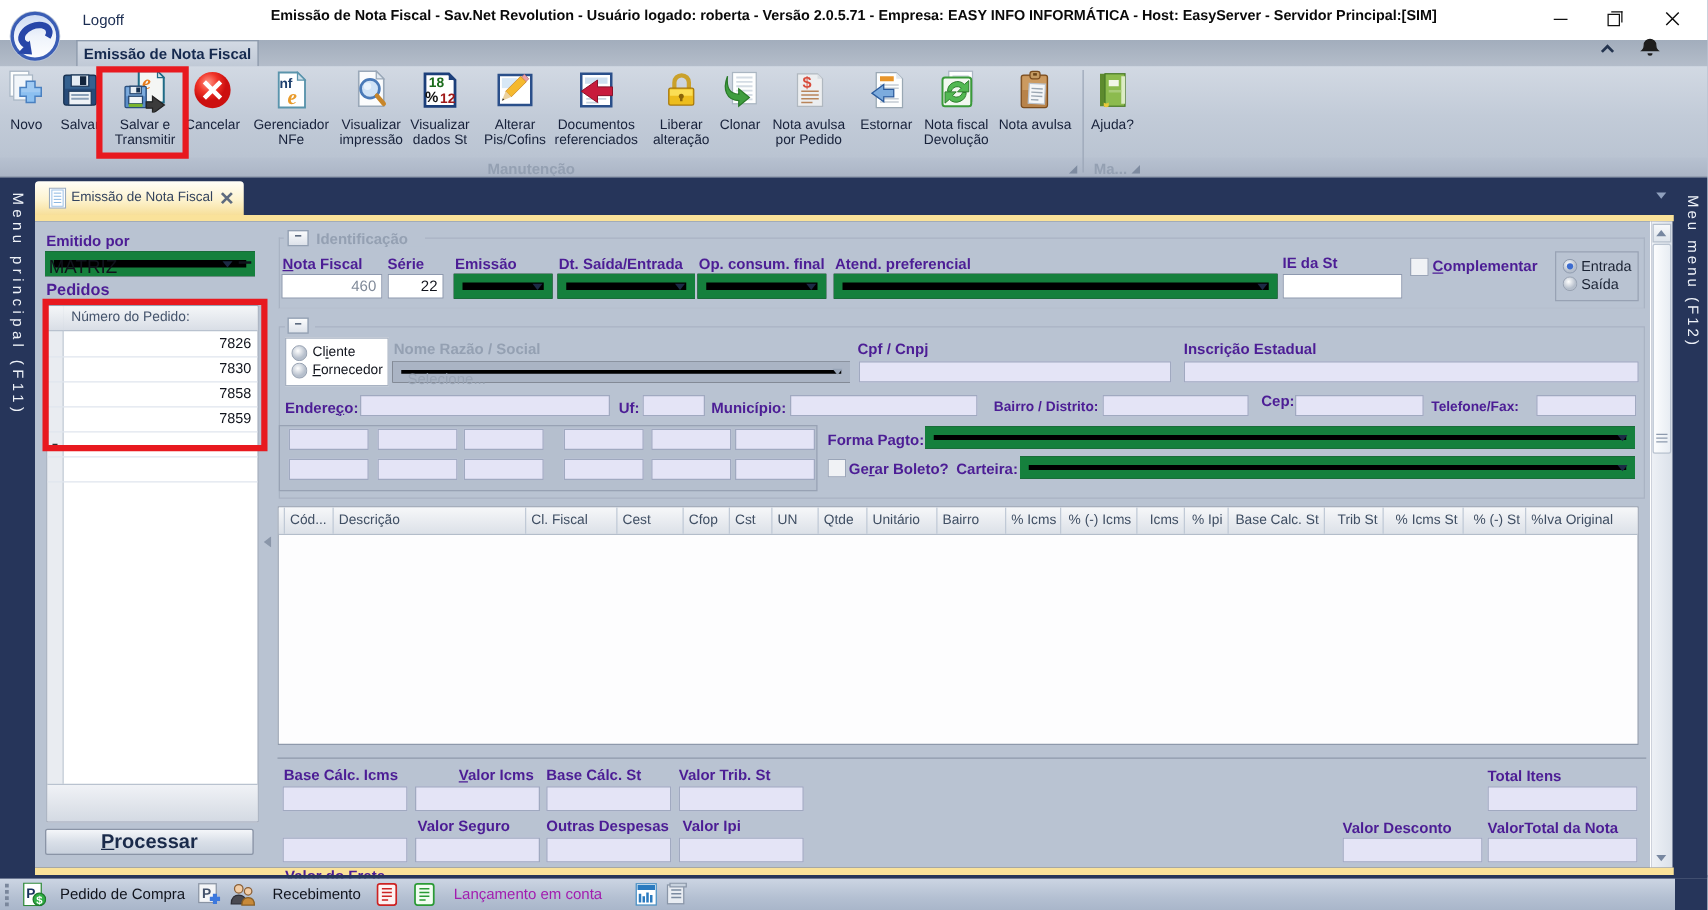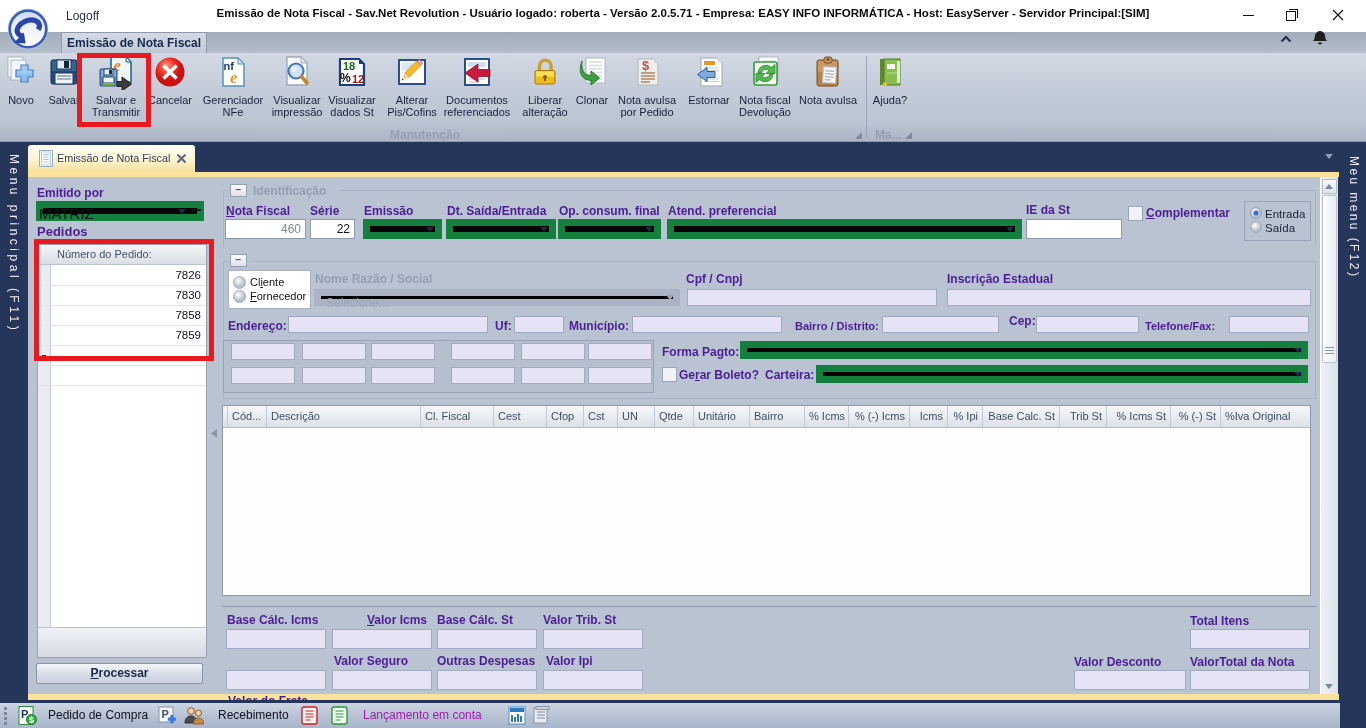--- a/index.html
+++ b/index.html
@@ -284,21 +284,21 @@
 <div class="abs" style="left:38px;top:245px;width:13px;height:382px;background:#e9ecf1;border-right:1px solid #c4cbd6;box-sizing:border-box;"></div>
 <div class="abs" style="left:51px;top:245px;width:155px;height:20px;background:linear-gradient(#f4f6f8,#d9dee6);border-bottom:1px solid #b9c2cf;box-sizing:border-box;font-size:11px;color:#44536b;line-height:19px;padding-left:6px;">Número do Pedido:</div>
 <div class="abs" style="left:38px;top:245px;width:13px;height:20px;background:linear-gradient(#f4f6f8,#d9dee6);border-bottom:1px solid #b9c2cf;box-sizing:border-box;"></div>
 <div class="abs" style="left:51px;top:265px;width:150px;font-size:11.5px;color:#10131c;text-align:right;line-height:20px;">7826<br>7830<br>7858<br>7859</div>
 <div class="abs" style="left:38px;top:284.5px;width:168px;height:1px;background:#dfe5ee;box-shadow:0 20px 0 #dfe5ee,0 40px 0 #dfe5ee,0 60px 0 #dfe5ee,0 80px 0 #dfe5ee,0 100px 0 #dfe5ee;"></div>
 <div class="abs" style="left:42px;top:355px;width:4px;height:4px;background:#333;"></div>
 <div class="abs" style="left:38px;top:627px;width:168px;height:30px;background:linear-gradient(#f0f2f6,#d4dae3);border-top:1px solid #b9c2cf;box-sizing:border-box;"></div>
 
 <div class="abs" style="left:34px;top:239px;width:180px;height:122px;border:5px solid #e8191f;box-sizing:border-box;z-index:30;"></div>
 
-<div class="abs" style="left:36px;top:663px;width:167px;height:21px;background:linear-gradient(#f4f6f9,#d9dfe8 50%,#c9d1dd);border:1px solid #8a94a6;border-radius:2px;box-sizing:border-box;text-align:center;font-size:12px;font-weight:bold;color:#1a2a4a;line-height:19px;"><u>P</u>rocessar</div>
+<div class="abs" style="left:36px;top:663px;width:167px;height:21px;background:linear-gradient(#f4f6f9,#d9dfe8 50%,#c9d1dd);border:1px solid #8a94a6;border-radius:2px;box-sizing:border-box;text-align:center;font-size:16px;font-weight:bold;color:#1a2a4a;line-height:19px;"><u>P</u>rocessar</div>
 
 <svg class="abs" style="left:211px;top:429px" width="6" height="9">
       <path d="M6 0 L0 4.5 L6 9 z" fill="#8a96a9"></path>
     </svg>
 </div>
 
 <div id="form1">
 
 <div class="fsb" style="left:223px;top:190px;width:1093px;height:57px;border-bottom-color:#b6c0ce;"></div>
 <div class="abs" style="left:227px;top:184px;width:113px;height:13px;background:#b9c3d2;"></div>

